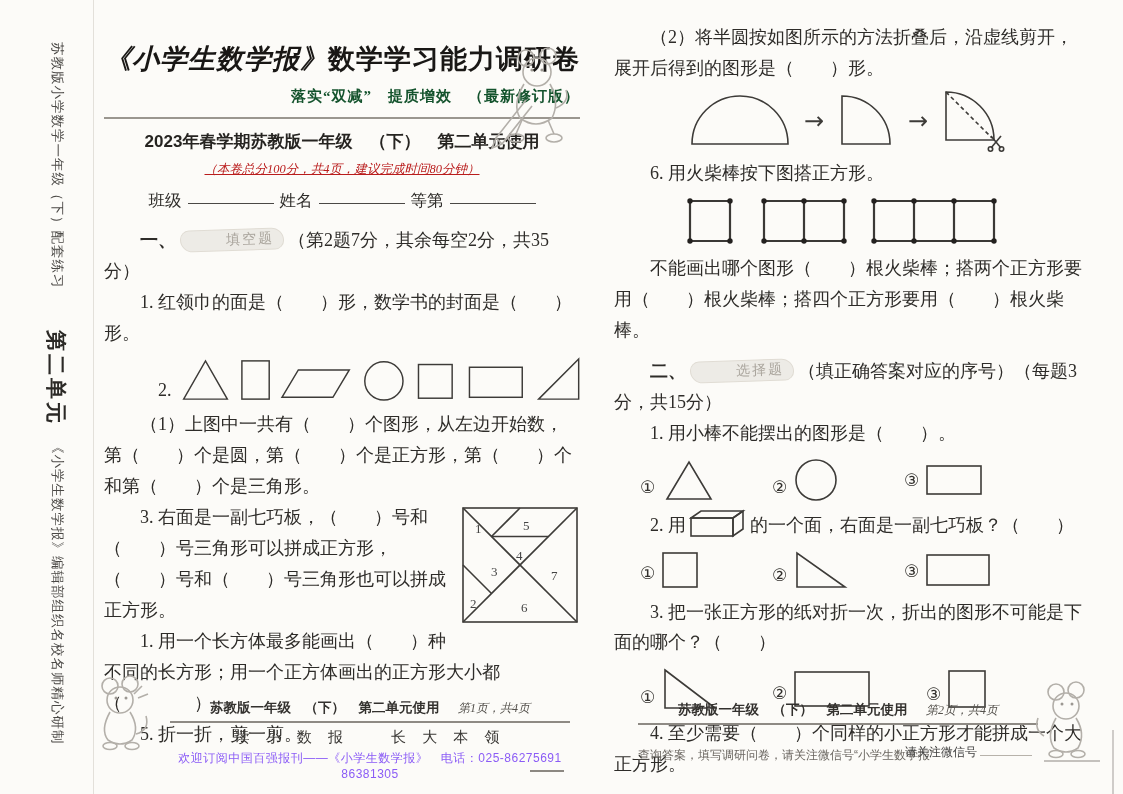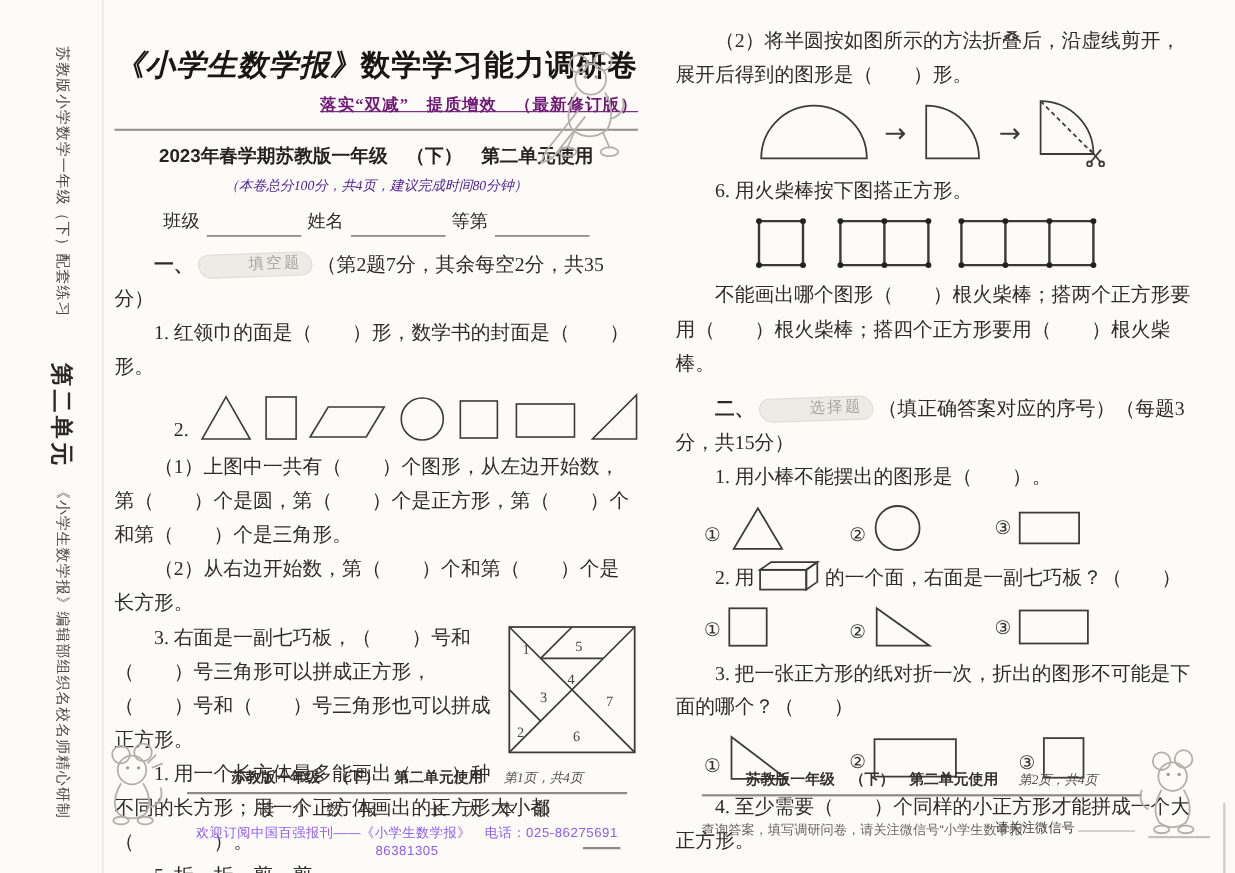--- a/index.html
+++ b/index.html
@@ -19,25 +19,25 @@
   .page{position:absolute;font-size:18px;line-height:1.72;}
   .page-left{left:104px;top:36px;width:476px;}
   .page-right{left:614px;top:22px;width:470px;}
   p{margin:0;}
   .para{text-indent:2em;}
   
   .masthead{position:relative;text-align:right;}
   .mast-title{font-size:27px;font-weight:bold;color:#191715;white-space:nowrap;}
   .mast-title .paper-name{font-family:"Liberation Serif",serif;font-style:italic;font-weight:900;letter-spacing:1px;}
   .mast-title .rest{font-family:"Liberation Sans",sans-serif;letter-spacing:1px;}
-  .mast-slogan{font-size:15px;font-weight:bold;color:#701a75;margin-top:2px;letter-spacing:1px;text-decoration:underline;}
+  .mast-slogan{font-size:15px;font-weight:bold;color:#14532d;margin-top:2px;letter-spacing:1px;}
   .mast-rule{height:2px;background:#9a968f;margin:7px 0 8px 0;}
   .edition-line{text-align:center;font-weight:bold;font-size:17px;font-family:"Liberation Sans",sans-serif;color:#262421;}
-  .paper-note{text-align:center;font-size:12.5px;color:#4c1d95;font-style:italic;margin-top:3px;}
-  .form-line{margin-top:6px;font-size:16.5px;display:flex;justify-content:center;gap:6px;align-items:flex-end;}
+  .paper-note{text-align:center;font-size:12.5px;color:#b91c1c;font-style:italic;margin-top:3px;text-decoration:underline;}
+  .form-line{margin-top:6px;font-size:16.5px;display:flex;justify-content:center;gap:6px;align-items:flex-start;}
   .blank-line{display:inline-block;width:86px;border-bottom:1.2px solid #4a4845;height:16px;}
   
   .sec-head{margin-top:10px;text-indent:2em;font-size:18px;}
   .sec-label{font-weight:bold;font-family:"Liberation Sans",sans-serif;}
   .stamp{display:inline-block;background:#edebe6;color:#aaa59d;border:1px solid #e0dcd4;
          border-radius:10px 14px 10px 14px;padding:0 9px;font-size:14px;letter-spacing:2px;
          transform:rotate(-2deg);margin:0 4px;line-height:1.4;vertical-align:2px;}
   
   svg{display:block;}
   .shape-stroke{stroke:#3d3b38;stroke-width:1.6;fill:none;}
@@ -109,21 +109,20 @@
         <rect class="shape-stroke" x="68" y="6" width="30" height="42"></rect>
         <polygon class="shape-stroke" points="112,46 130,16 186,16 168,46"></polygon>
         <circle class="shape-stroke" cx="224" cy="28" r="21"></circle>
         <rect class="shape-stroke" x="262" y="10" width="37" height="37"></rect>
         <rect class="shape-stroke" x="318" y="13" width="58" height="33"></rect>
         <polygon class="shape-stroke" points="438,4 438,48 394,48"></polygon>
       </svg>
     </div>
 
     <p class="para">（1）上图中一共有（　　）个图形，从左边开始数，第（　　）个是圆，第（　　）个是正方形，第（　　）个和第（　　）个是三角形。</p>
-    <p class="para">（2）从右边开始数，第（　　）个和第（　　）个是长方形。</p>
 
     <div class="tangram-wrap">
       <svg width="120" height="118" viewBox="0 0 118 118">
         <rect class="shape-stroke" x="2" y="2" width="114" height="114"></rect>
         <line class="shape-stroke" x1="2" y1="2" x2="116" y2="116"></line>
         <line class="shape-stroke" x1="2" y1="116" x2="116" y2="2"></line>
         <line class="shape-stroke" x1="30.5" y1="30.5" x2="87.5" y2="30.5"></line>
         <line class="shape-stroke" x1="59" y1="2" x2="30.5" y2="30.5"></line>
         <line class="shape-stroke" x1="2" y1="59" x2="30.5" y2="87.5"></line>
         <text x="14" y="27" font-size="13" fill="#444">1</text>

